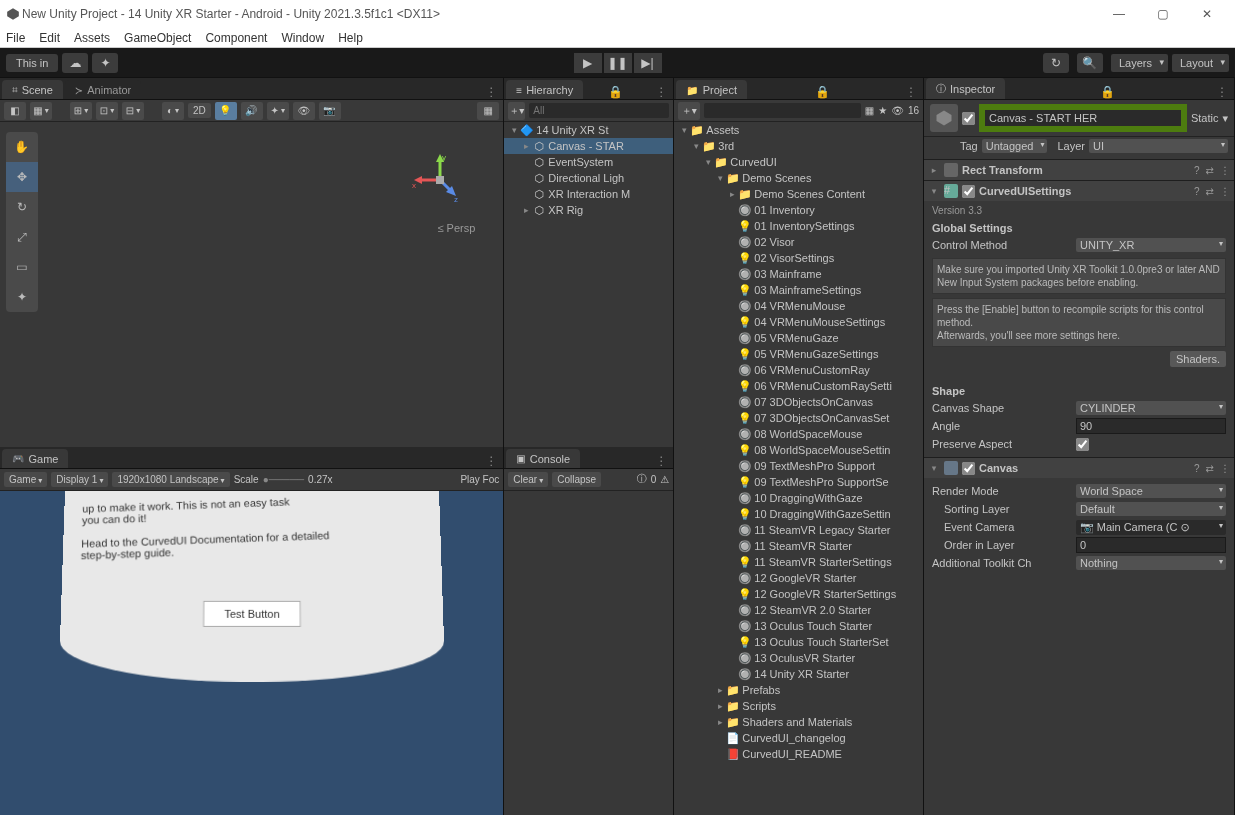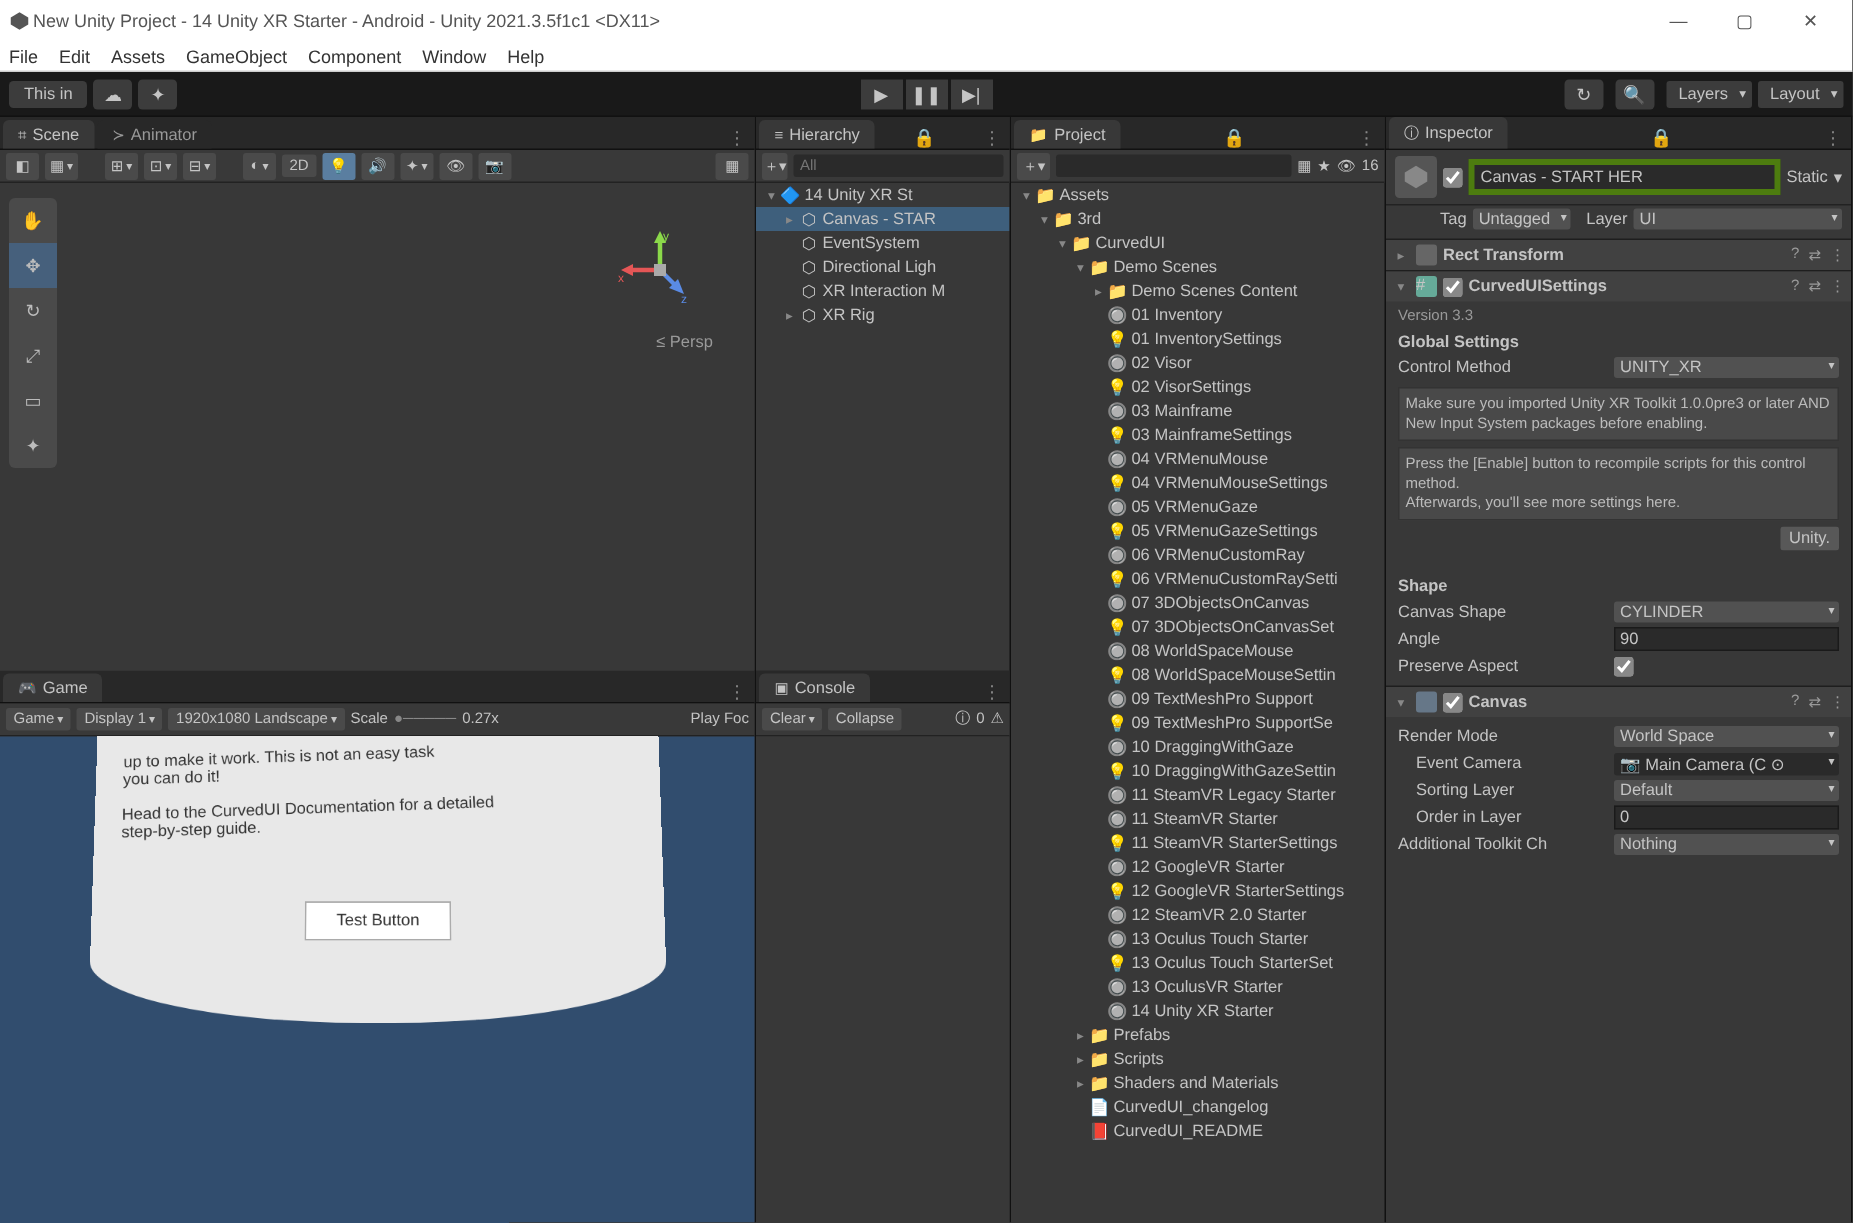--- a/index.html
+++ b/index.html
@@ -69,21 +69,21 @@
 .fold { width: 12px; color: #888; font-size: 9px; text-align: center; flex-shrink: 0; }
 .sicon { font-size: 10px; }
 
 
 .console-body { flex: 1; background: #383838; }
 
 
 .insp-body { flex: 1; overflow: hidden; background: #383838; font-size: 11px; }
 .insp-header { padding: 4px 6px; display: flex; align-items: center; gap: 4px; border-bottom: 1px solid #222; }
 .insp-header .cube { width: 28px; height: 28px; background: #555; border-radius: 3px; display: flex; align-items: center; justify-content: center; }
-.insp-header input[type=text] { flex: 1; background: #2a2a2a; border: 4px solid #4d7c0f; color: #c4c4c4; padding: 2px 4px; font-size: 11px; }
+.insp-header input[type=text] { flex: 1; background: #2a2a2a; border: 6px solid #4d7c0f; color: #c4c4c4; padding: 2px 4px; font-size: 11px; }
 .insp-tagrow { display: flex; align-items: center; gap: 4px; padding: 2px 6px 6px 36px; }
 .insp-tagrow .dd { background: #515151; padding: 1px 14px 1px 4px; position: relative; border-radius: 2px; cursor: pointer; }
 .insp-tagrow .dd::after { content: "▾"; position: absolute; right: 3px; font-size: 8px; }
 
 .component { border-top: 1px solid #1e1e1e; }
 .comp-head { height: 20px; background: #414141; display: flex; align-items: center; padding: 0 4px; gap: 4px; cursor: pointer; }
 .comp-head .ch-ico { width: 14px; height: 14px; background: #666; border-radius: 2px; }
 .comp-head .ch-title { flex: 1; font-weight: bold; font-size: 11px; }
 .comp-head .ch-opts { color: #999; font-size: 10px; display: flex; gap: 6px; }
 .comp-body { padding: 4px 8px; }
@@ -614,21 +614,21 @@
           <div style="color:#999;font-size:10px">Version 3.3</div>
           <div class="sect-label">Global Settings</div>
           <div class="prop-row">
             <span class="lbl">Control Method</span>
             <span class="dd2">UNITY_XR</span>
           </div>
           <div class="helpbox">Make sure you imported Unity XR Toolkit 1.0.0pre3 or later AND New Input System packages before enabling.</div>
           <div class="helpbox" style="white-space:pre-line">Press the [Enable] button to recompile scripts for this control method.
 Afterwards, you'll see more settings here.</div>
           <div style="overflow:hidden">
-              <span class="enable-btn">Unity.</span>
+              <span class="enable-btn">Shaders.</span>
             </div>
 
           <div class="sect-label" style="margin-top:18px">Shape</div>
           <div class="prop-row">
             <span class="lbl">Canvas Shape</span>
             <span class="dd2">CYLINDER</span>
           </div>
           <div class="prop-row">
             <span class="lbl">Angle</span>
             <input type="text" value="90" style="">
@@ -651,28 +651,28 @@
               <span>⇄</span>
               <span>⋮</span>
             </span>
         </div>
         <div class="comp-body">
           <div class="prop-row">
             <span class="lbl">Render Mode</span>
             <span class="dd2">World Space</span>
           </div>
           <div class="prop-row">
+            <span class="lbl" style="padding-left:12px">Sorting Layer</span>
+            <span class="dd2">Default</span>
+          </div>
+          <div class="prop-row">
             <span class="lbl" style="padding-left:12px">Event Camera</span>
             <span class="dd2" style="background:#2a2a2a">📷 <span>Main Camera (C</span> ⊙</span>
           </div>
           <div class="prop-row">
-            <span class="lbl" style="padding-left:12px">Sorting Layer</span>
-            <span class="dd2">Default</span>
-          </div>
-          <div class="prop-row">
             <span class="lbl" style="padding-left:12px">Order in Layer</span>
             <input type="text" value="0" style="">
           </div>
           <div class="prop-row">
             <span class="lbl">Additional Toolkit Ch</span>
             <span class="dd2">Nothing</span>
           </div>
         </div>
       </div>
 

